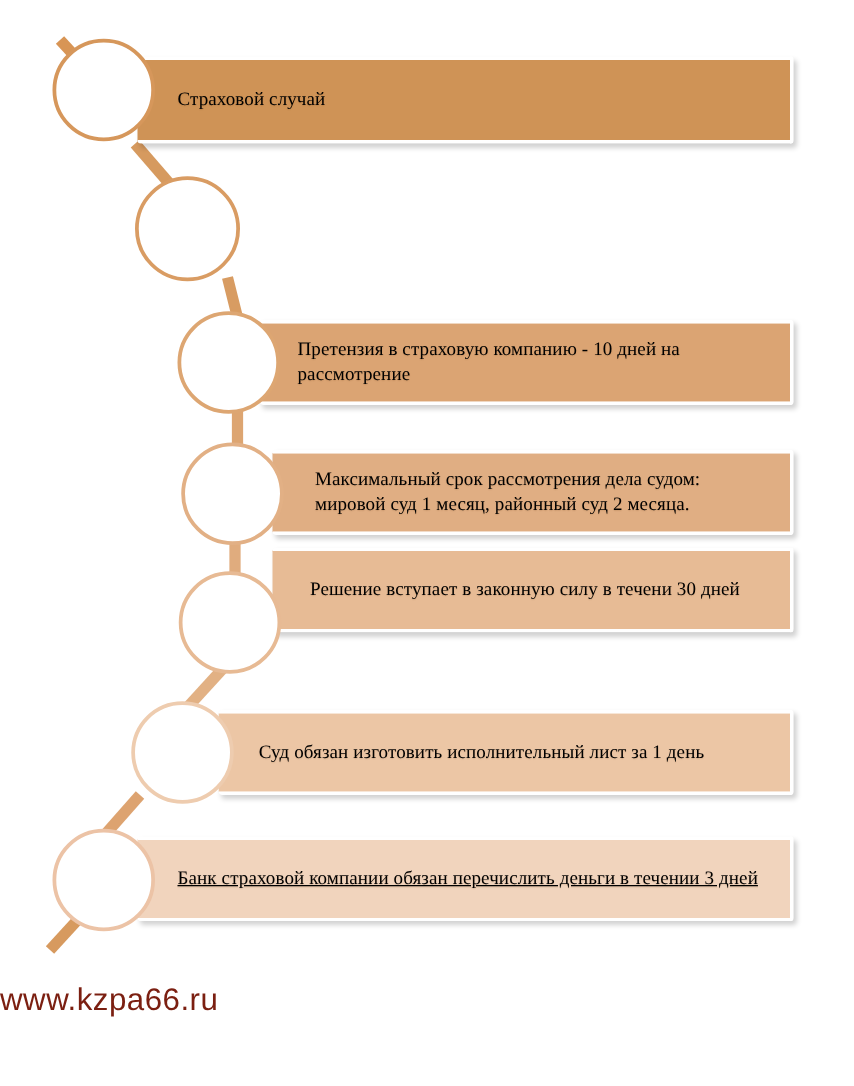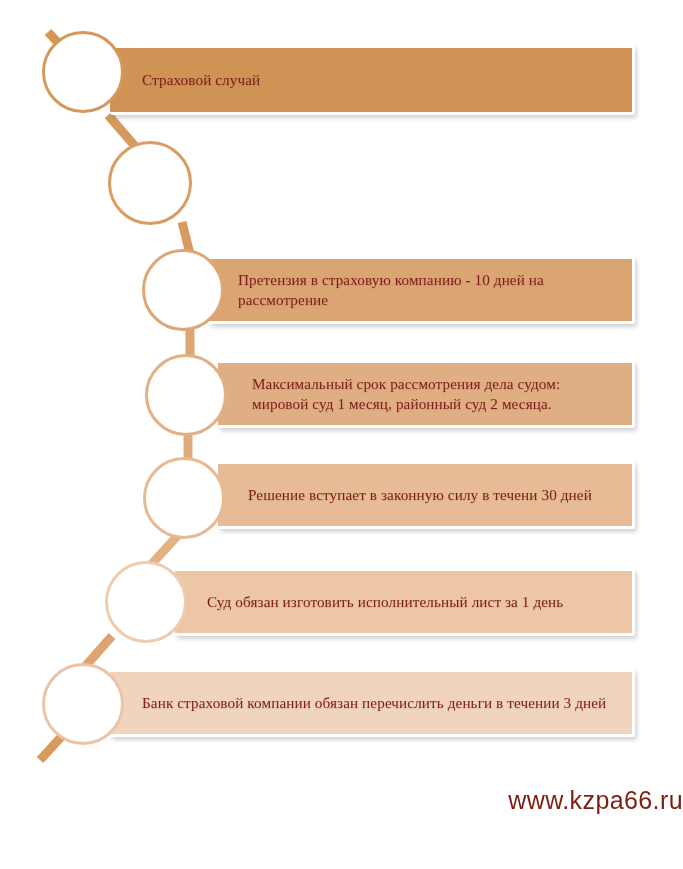--- a/index.html
+++ b/index.html
@@ -34,42 +34,42 @@
     background: #cf9356;
     box-shadow: 2px 3px 4px rgba(0,0,0,0.18);
     border-top: 3px solid #ffffff;
     border-bottom: 3px solid #ffffff;
     border-right: 3px solid #ffffff;
     display: flex;
     align-items: center;
     overflow: hidden;
   }
   .band-text {
-    color: #7f1d1d;
+    color: #000000;
     font-size: 15.2px;
     line-height: 1.32;
     letter-spacing: 0.1px;
     text-shadow: 0 1px 1px rgba(120,70,25,0.18);
     padding-right: 14px;
     display: block;
   }
   .circle {
     position: absolute;
     border-radius: 50%;
     background: #ffffff;
     border: 3px solid #d6975b;
     z-index: 3;
   }
   
   #footer {
     position: absolute;
     left: 0;
     top: 786px;
     width: 683px;
-    text-align: right;
+    text-align: left;
     z-index: 4;
   }
   #footer-url {
     color: #7b1f11;
     font-family: "Liberation Sans", "DejaVu Sans", sans-serif;
     font-size: 25px;
     letter-spacing: 0.4px;
   }
 </style>
 </head>
@@ -104,34 +104,34 @@
         </div>
         <div class="circle" style="left: 142px; top: 249px; width: 82px; height: 82px; border-color: rgb(221, 166, 114);"></div>
       </div>
       <div class="step" style="left: 0px; top: 0px; width: 683px; height: 750px;">
         <div class="band" style="left: 218px; top: 360px; width: 417px; height: 68px; background: rgb(224, 174, 131);">
           <span class="band-text" style="margin-left: 34px;">Максимальный срок рассмотрения дела судом: мировой суд 1 месяц, районный суд 2 месяца.</span>
         </div>
         <div class="circle" style="left: 145px; top: 354px; width: 82px; height: 82px; border-color: rgb(226, 176, 133);"></div>
       </div>
       <div class="step" style="left: 0px; top: 0px; width: 683px; height: 869px;">
-        <div class="band" style="left: 218px; top: 461px; width: 417px; height: 68px; background: rgb(231, 187, 149);">
+        <div class="band" style="left: 218px; top: 438px; width: 417px; height: 68px; background: rgb(231, 187, 149);">
           <span class="band-text" style="margin-left: 30px;">Решение вступает в законную силу в течени 30 дней</span>
         </div>
         <div class="circle" style="left: 143px; top: 457px; width: 82px; height: 82px; border-color: rgb(231, 186, 148);"></div>
       </div>
       <div class="step" style="left: 0px; top: 0px; width: 683px; height: 869px;">
         <div class="band" style="left: 175px; top: 568px; width: 460px; height: 68px; background: rgb(236, 198, 165);">
           <span class="band-text" style="margin-left: 32px;">Суд обязан изготовить исполнительный лист за 1 день</span>
         </div>
         <div class="circle" style="left: 105px; top: 561px; width: 82px; height: 82px; border-color: rgb(238, 204, 175);"></div>
       </div>
       <div class="step" style="left: 0px; top: 0px; width: 683px; height: 869px;">
         <div class="band" style="left: 110px; top: 669px; width: 525px; height: 68px; background: rgb(241, 212, 189);">
-          <span class="band-text" style="margin-left: 32px;">Банк страховой компании обязан перечислить деньги в течении 3 дней</span>
+          <span class="band-text" style="margin-left: 32px; text-decoration: underline;">Банк страховой компании обязан перечислить деньги в течении 3 дней</span>
         </div>
         <div class="circle" style="left: 42px; top: 663px; width: 82px; height: 82px; border-color: rgb(236, 195, 166);"></div>
       </div>
     </div>
 
   <div id="footer">
     <span id="footer-url" style="color: rgb(123, 31, 17);">www.kzpa66.ru</span>
   </div>
 
 </div>

